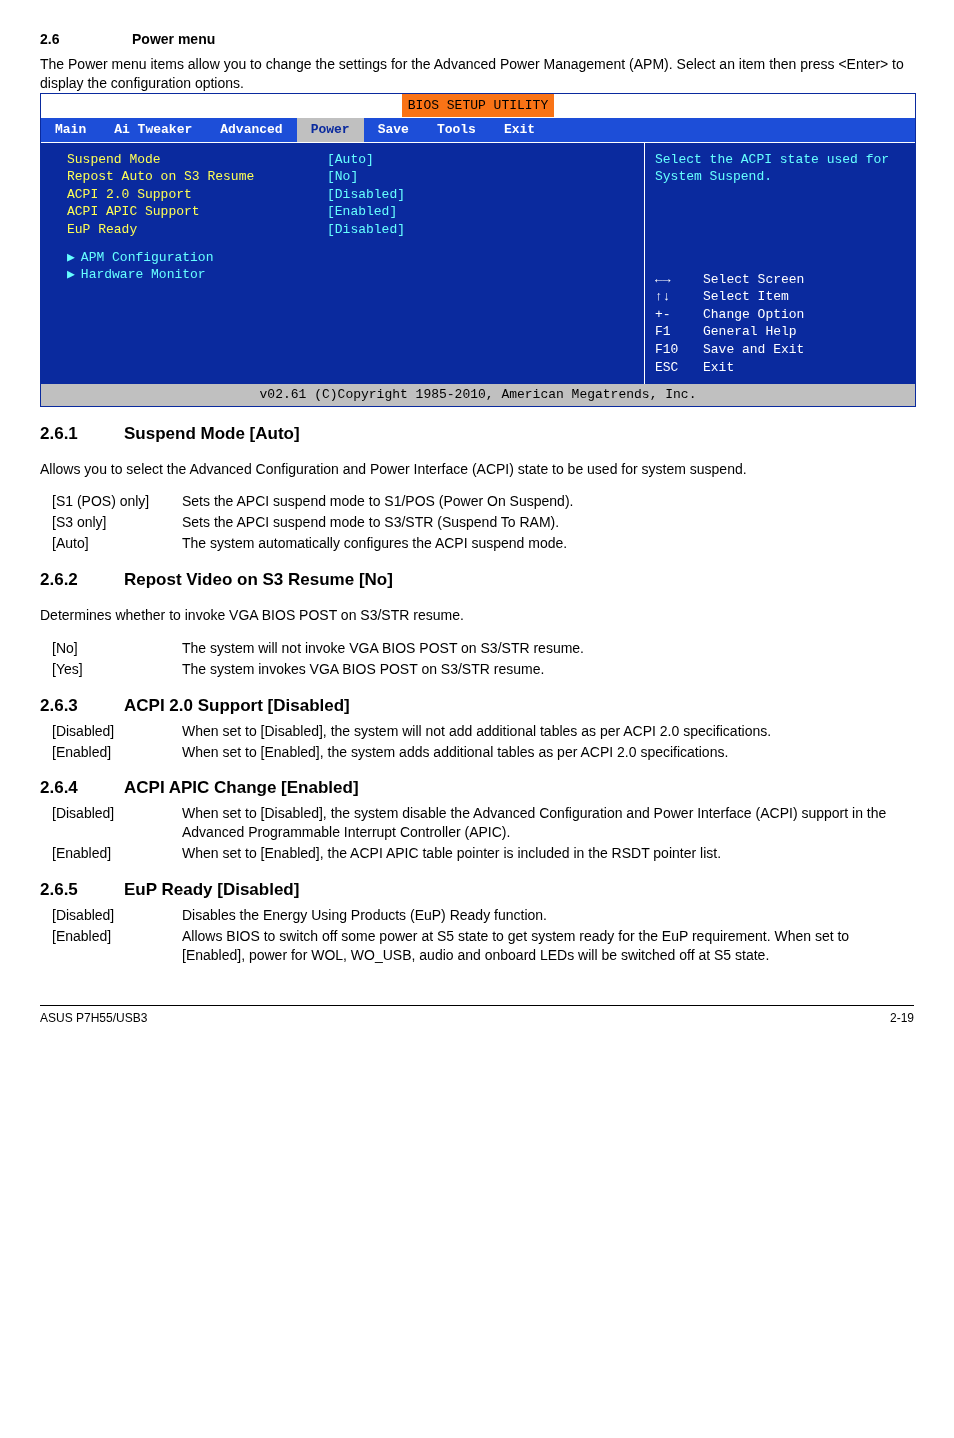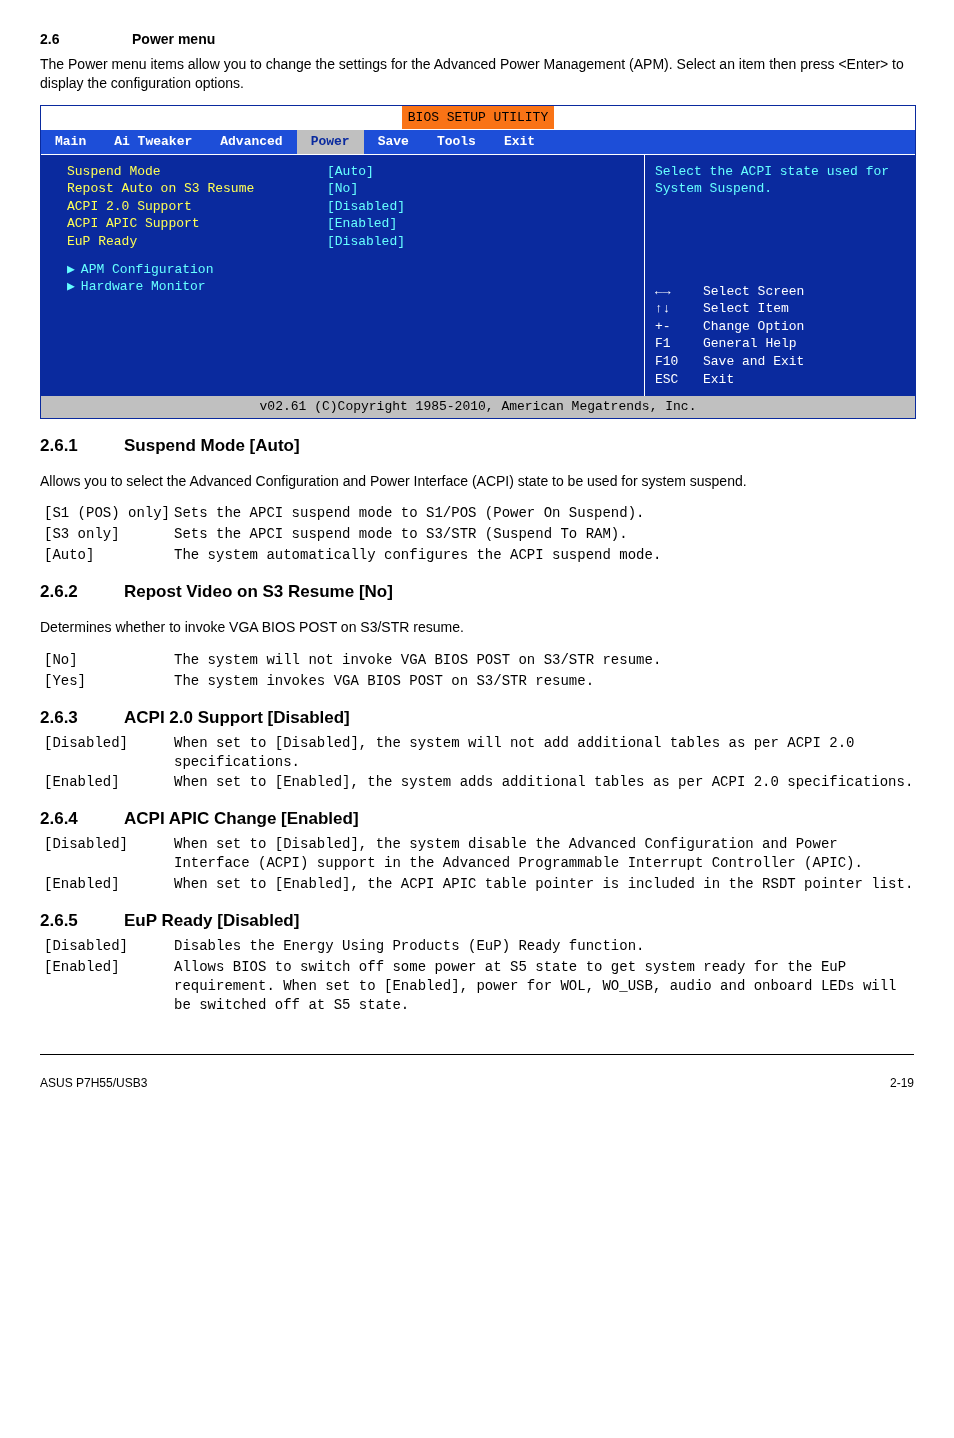--- a/index.html
+++ b/index.html
@@ -9,21 +9,21 @@
     background: #fff;
     color: #000;
     width: 874px;
     font-size: 14px;
     line-height: 1.35;
   }
   h1 { font-size: 14px; font-weight: bold; margin: 0 0 6px 0; display:flex; gap:36px;}
   h1 .secnum { width: 56px; }
   h2 { font-size: 17px; font-weight: bold; margin: 16px 0 4px 0; display:flex; gap:28px;}
   h2 .secnum { width: 56px; }
-  p.intro { margin: 0 0 12px 0; }
+  p.intro { margin: 0 0 0 0; }
 
   
   .bios {
     width: 100%;
     font-family: "Courier New", monospace;
     font-size: 13px;
     color: #fff;
     background: #0a2a9e;
     border: 1px solid #0a2a9e;
   }
@@ -50,25 +50,25 @@
     width: 250px;
     padding: 8px 10px;
     color: #66ffff;
   }
   .bios-right .help { min-height: 120px; }
   .bios-right .keys { color:#fff; }
   .bios-right .keys .k { display:inline-block; width:48px; }
   .bios-footer { text-align:center; background:#c0c0c0; color:#000; padding:2px 0; font-weight:normal;}
   
   
-  .opt { display:flex; margin: 2px 0 2px 4px; font-family: Liberation Mono, monospace;}
+  .opt { display:flex; margin: 2px 0 2px 12px;}
   .opt .k { width: 130px; }
   .opt .v { flex:1; }
 
-  .footer { margin-top:40px; border-top:1px solid #000; display:flex; justify-content:space-between; padding-top:20px; font-size:12px;}
+  .footer { margin-top:40px; border-top:1px solid #000; display:flex; justify-content:space-between; padding-top:4px; font-size:12px;}
 </style>
 </head>
 <body>
 
 <h1>
   <span class="secnum">2.6</span>
   <span>Power menu</span>
 </h1>
 <p class="intro">The Power menu items allow you to change the settings for the Advanced Power Management (APM). Select an item then press &lt;Enter&gt; to display the configuration options.</p>
 

